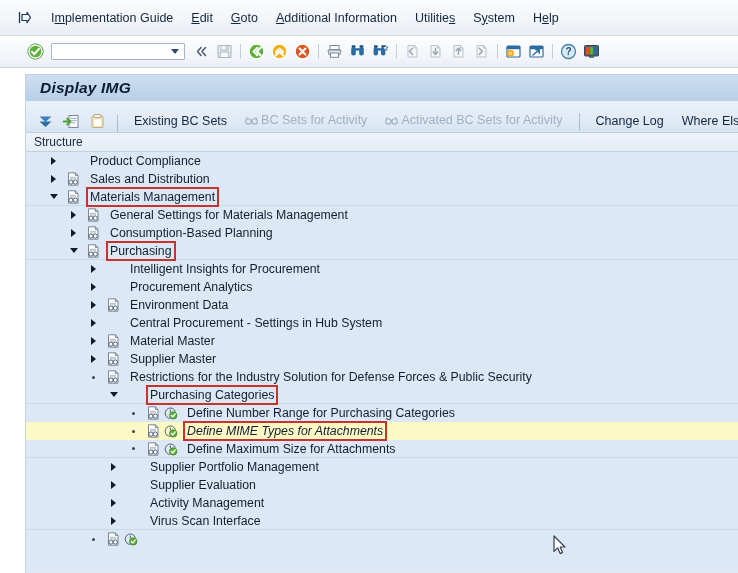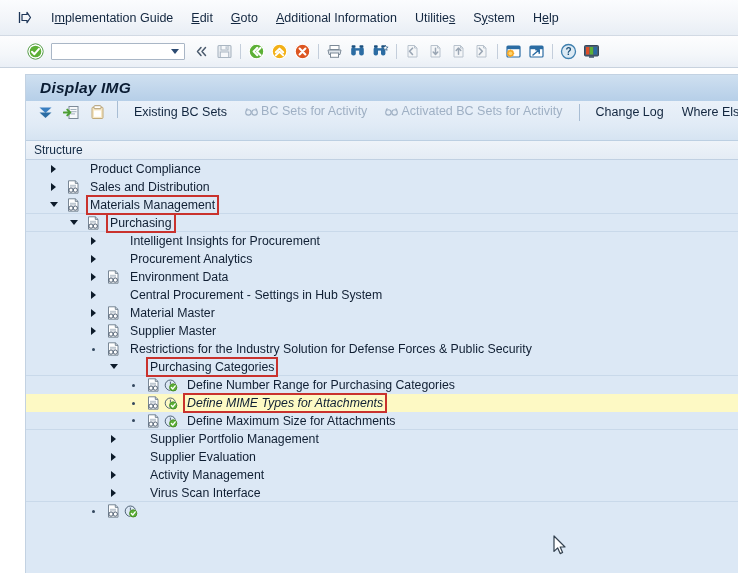--- a/index.html
+++ b/index.html
@@ -123,25 +123,25 @@
     margin-left: 14px;
     font-size: 15.5px;
     font-weight: bold;
     font-style: italic;
     color: #0a1c33;
     letter-spacing: 0.2px;
   }
 
   
   .app-toolbar {
-    height: 40px;
+    height: 32px;
     background: linear-gradient(to bottom, #eaf1f9 0%, #e1ebf6 60%, #d6e4f2 100%);
     border-bottom: 1px solid #bccfe2;
     display: flex;
-    align-items: flex-start;
+    align-items: flex-end;
     box-sizing: border-box;
   }
   .app-icon-btn {
     width: 22px; height: 22px;
     margin: 0 2px;
     display: flex; align-items: center; justify-content: center;
     flex: 0 0 auto;
   }
   .app-icon-btn:first-child { margin-left: 8px; }
   .app-sep {
@@ -496,20 +496,58 @@
             <path d="M8.3 0.8 L8.3 3.4 L11 3.4" fill="none" stroke="#6b7a8a" stroke-width="0.9"></path>
             <path d="M3 5.3 H9 M3 6.9 H9" stroke="#9aa8b6" stroke-width="0.8"></path>
             <circle cx="4" cy="10.1" r="2.1" fill="none" stroke="#45566a" stroke-width="0.9"></circle>
             <circle cx="8.3" cy="10.1" r="2.1" fill="none" stroke="#45566a" stroke-width="0.9"></circle>
             <path d="M6.1 10.1 L6.2 10.1" stroke="#45566a" stroke-width="0.9"></path>
           </svg>
         </span>
         <span style="width: 7px; flex: 0 0 auto;"></span>
         <span class="row-label boxed" style="outline-color: rgb(201, 50, 45);">Materials Management</span>
       </div>
+      <div class="tree-row">
+        <span style="flex: 0 0 auto; width: 42px;"></span>
+        <span class="twisty">
+          <span class="tw-right"></span>
+        </span>
+        <span style="width: 6px; flex: 0 0 auto;"></span>
+        <span class="icon-slot">
+          <svg width="13" height="14" viewBox="0 0 13 14">
+            <path d="M1.5 0.8 L8.3 0.8 L11 3.4 L11 13.2 L1.5 13.2 Z" fill="#ffffff" stroke="#6b7a8a" stroke-width="0.9" stroke-linejoin="round"></path>
+            <path d="M8.3 0.8 L8.3 3.4 L11 3.4" fill="none" stroke="#6b7a8a" stroke-width="0.9"></path>
+            <path d="M3 5.3 H9 M3 6.9 H9" stroke="#9aa8b6" stroke-width="0.8"></path>
+            <circle cx="4" cy="10.1" r="2.1" fill="none" stroke="#45566a" stroke-width="0.9"></circle>
+            <circle cx="8.3" cy="10.1" r="2.1" fill="none" stroke="#45566a" stroke-width="0.9"></circle>
+            <path d="M6.1 10.1 L6.2 10.1" stroke="#45566a" stroke-width="0.9"></path>
+          </svg>
+        </span>
+        <span style="width: 7px; flex: 0 0 auto;"></span>
+        <span class="row-label">General Settings for Materials Management</span>
+      </div>
+      <div class="tree-row">
+        <span style="flex: 0 0 auto; width: 42px;"></span>
+        <span class="twisty">
+          <span class="tw-right"></span>
+        </span>
+        <span style="width: 6px; flex: 0 0 auto;"></span>
+        <span class="icon-slot">
+          <svg width="13" height="14" viewBox="0 0 13 14">
+            <path d="M1.5 0.8 L8.3 0.8 L11 3.4 L11 13.2 L1.5 13.2 Z" fill="#ffffff" stroke="#6b7a8a" stroke-width="0.9" stroke-linejoin="round"></path>
+            <path d="M8.3 0.8 L8.3 3.4 L11 3.4" fill="none" stroke="#6b7a8a" stroke-width="0.9"></path>
+            <path d="M3 5.3 H9 M3 6.9 H9" stroke="#9aa8b6" stroke-width="0.8"></path>
+            <circle cx="4" cy="10.1" r="2.1" fill="none" stroke="#45566a" stroke-width="0.9"></circle>
+            <circle cx="8.3" cy="10.1" r="2.1" fill="none" stroke="#45566a" stroke-width="0.9"></circle>
+            <path d="M6.1 10.1 L6.2 10.1" stroke="#45566a" stroke-width="0.9"></path>
+          </svg>
+        </span>
+        <span style="width: 7px; flex: 0 0 auto;"></span>
+        <span class="row-label">Consumption-Based Planning</span>
+      </div>
       <div class="tree-row band-sep">
         <span style="flex: 0 0 auto; width: 42px;"></span>
         <span class="twisty">
           <span class="tw-down"></span>
         </span>
         <span style="width: 6px; flex: 0 0 auto;"></span>
         <span class="icon-slot">
           <svg width="13" height="14" viewBox="0 0 13 14">
             <path d="M1.5 0.8 L8.3 0.8 L11 3.4 L11 13.2 L1.5 13.2 Z" fill="#ffffff" stroke="#6b7a8a" stroke-width="0.9" stroke-linejoin="round"></path>
             <path d="M8.3 0.8 L8.3 3.4 L11 3.4" fill="none" stroke="#6b7a8a" stroke-width="0.9"></path>

